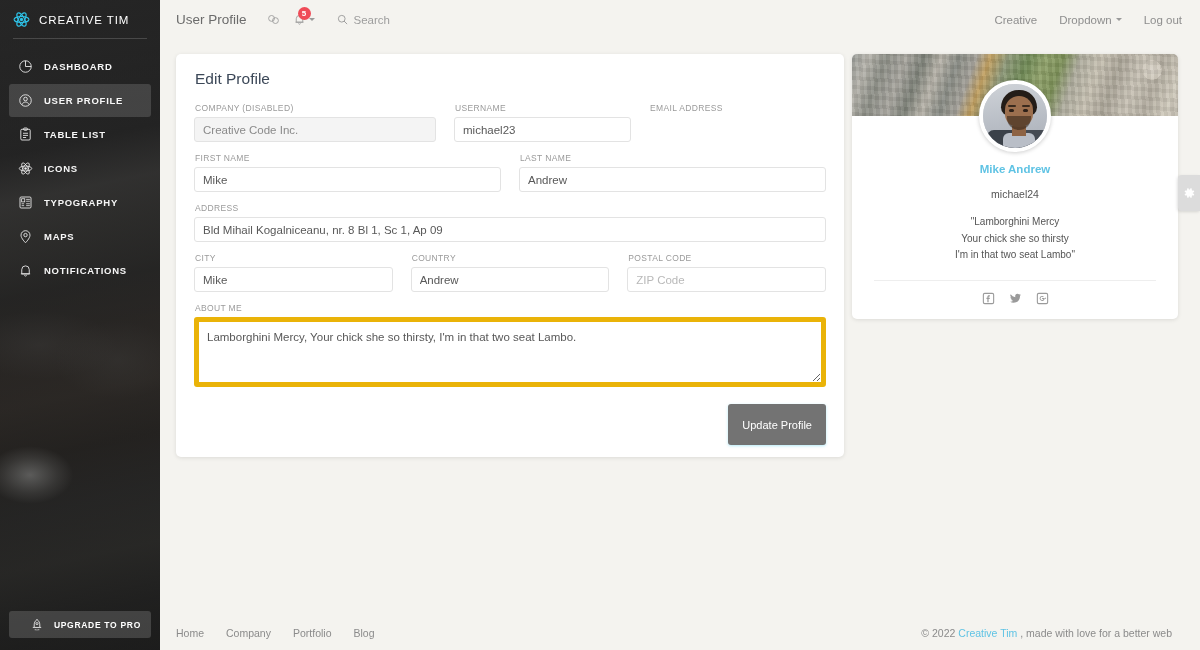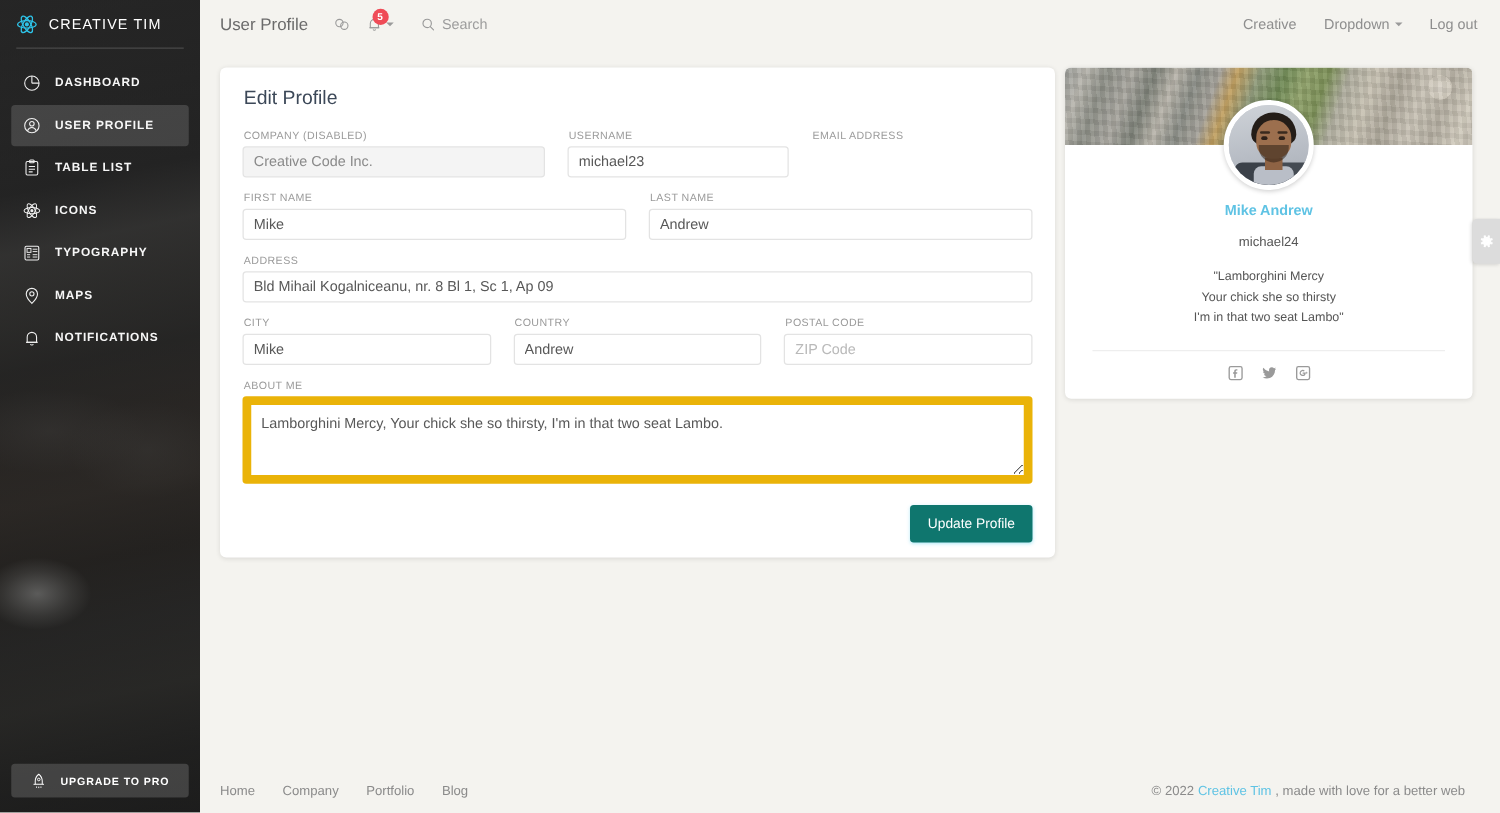--- a/index.html
+++ b/index.html
@@ -56,21 +56,21 @@
   }
   .nav-item.active { background:rgba(255,255,255,.15); }
   .nav-icon { width:15px; height:15px; flex:0 0 15px; opacity:.92; display:block; }
   .nav-label {
     font-size:9.5px; letter-spacing:.75px; font-weight:700;
     white-space:nowrap; opacity:.96;
   }
 
   .upgrade-wrap { margin-top:auto; padding:0 9px 12px; }
   .upgrade-btn {
-    display:flex; align-items:center; gap:10px; justify-content:center;
+    display:flex; align-items:center; gap:10px; justify-content:flex-end;
     height:27px; padding:0 10px; border-radius:3px;
     background:rgba(255,255,255,.16); color:#fff; cursor:pointer;
   }
   .upgrade-icon { width:14px; height:14px; flex:0 0 14px; }
   .upgrade-label { font-size:8.5px; letter-spacing:.7px; font-weight:700; }
 
   
   .main { flex:1 1 auto; display:flex; flex-direction:column; min-width:0; position:relative; }
 
   .navbar {
@@ -129,28 +129,28 @@
   .input {
     width:100%; height:25px; padding:0 8px;
     border:1px solid #e3e3e3; border-radius:3px;
     background:#fff; color:#585858; font-size:11.5px;
     font-family:"Liberation Sans", sans-serif; outline:none;
   }
   .input::placeholder { color:#b9b9b9; }
   .input:disabled { background:#f4f4f4; color:#8a8a8a; cursor:not-allowed; }
   .textarea {
     width:100%; height:70px; padding:7px 8px; resize:vertical;
-    border:7px solid #eab308; border-radius:3px;
+    border:5px solid #eab308; border-radius:3px;
     background:#fff; color:#585858; font-size:11.5px; line-height:1.45;
     font-family:"Liberation Sans", sans-serif; outline:none;
   }
   .btn-row { display:flex; justify-content:flex-end; padding:3px 9px 0; }
   .btn-primary {
-    background:#0f766e; color:#fff; border:none; border-radius:3px;
-    padding:0 14px; height:30px; font-size:11px; font-weight:400;
+    background:#737373; color:#fff; border:none; border-radius:3px;
+    padding:0 14px; height:41px; font-size:11px; font-weight:400;
     font-family:"Liberation Sans", sans-serif; cursor:pointer;
     box-shadow:0 1px 3px rgba(46,195,232,.35);
   }
 
   
   .card-profile { flex:0 0 326px; overflow:hidden; padding-bottom:14px; }
   .profile-banner {
     height:62px; position:relative; overflow:hidden;
     background:
       radial-gradient(circle 16px at 300px 16px, #d9d3c8 0%, #cfc8bb 60%, rgba(0,0,0,0) 62%),

